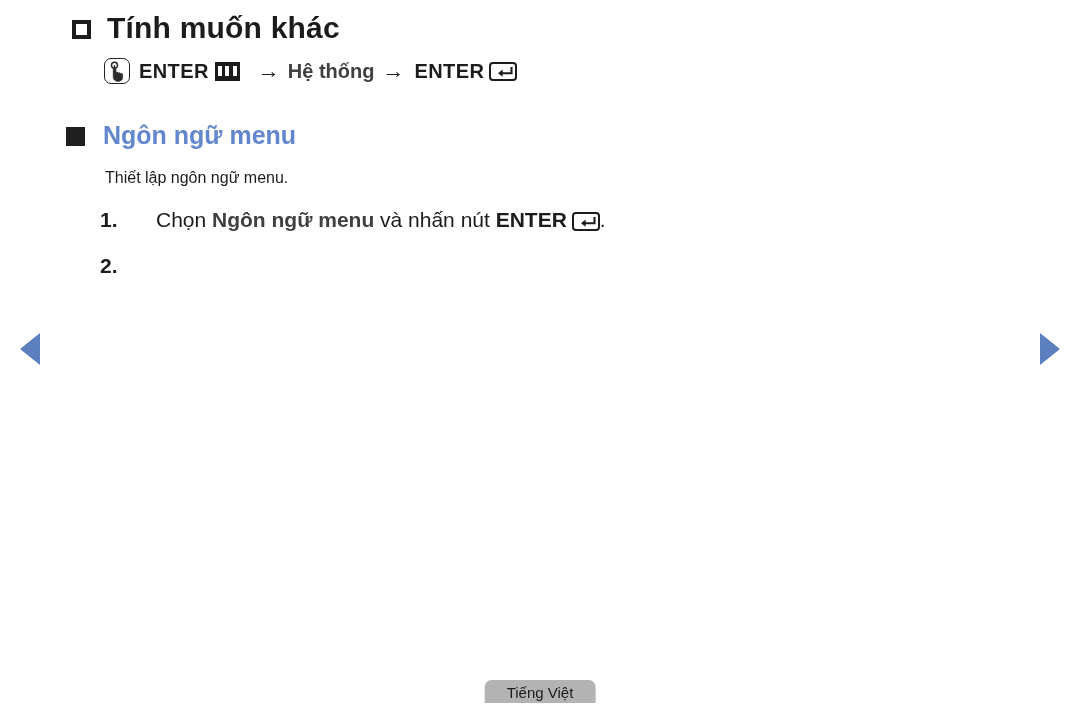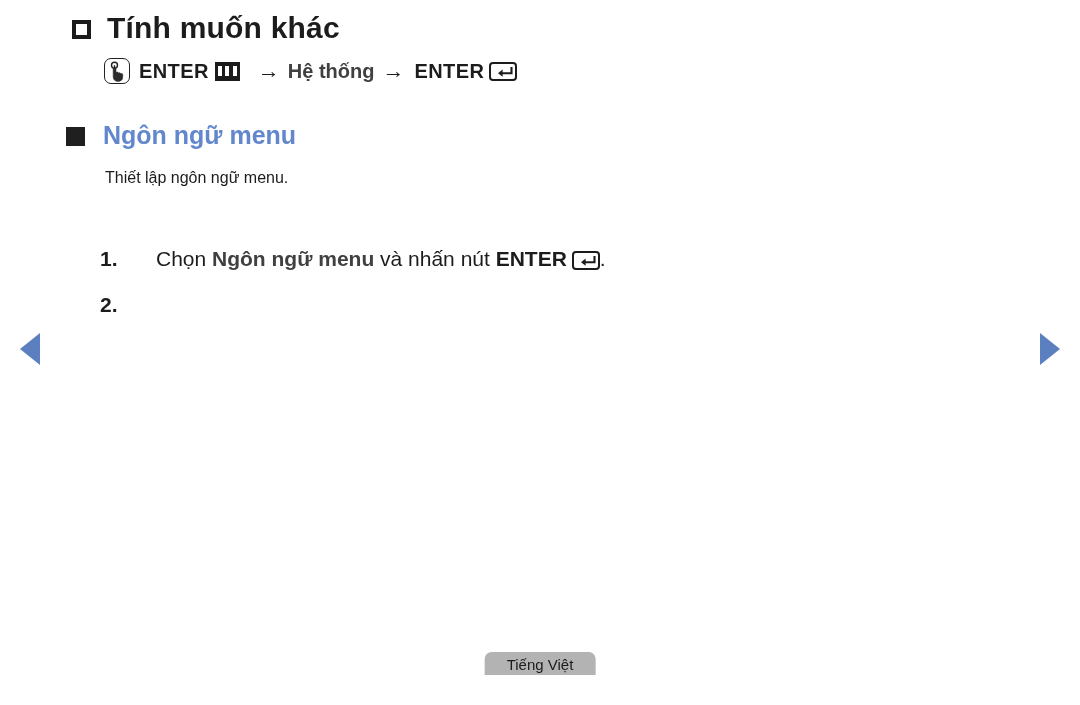--- a/index.html
+++ b/index.html
@@ -180,21 +180,21 @@
     font-size: 21px;
     line-height: 30px;
     white-space: nowrap;
   }
   .step-num {
     font-weight: bold;
     width: 56px;
     flex: none;
     color: #1c1c1c;
   }
-  .step-body { color: #1c1c1c; margin-top: 39px; }
+  .step-body { color: #1c1c1c; }
   .step-body b { font-weight: bold; }
 
   
   .nav-arrow {
     position: absolute;
     top: 333px;
     width: 0;
     height: 0;
     cursor: pointer;
   }
@@ -209,21 +209,21 @@
     border-top: 16px solid transparent;
     border-bottom: 16px solid transparent;
     border-left: 20px solid #5c7fc0;
   }
 
   
   .footer-badge {
     position: absolute;
     left: 50%;
     transform: translateX(-50%);
-    top: 652px;
+    top: 680px;
     background: #b3b3b3;
     color: #1c1c1c;
     border-radius: 7px 7px 0 0;
     font-size: 15px;
     line-height: 25px;
     padding: 0 22px;
     height: 23px;
     white-space: nowrap;
   }
 </style>

